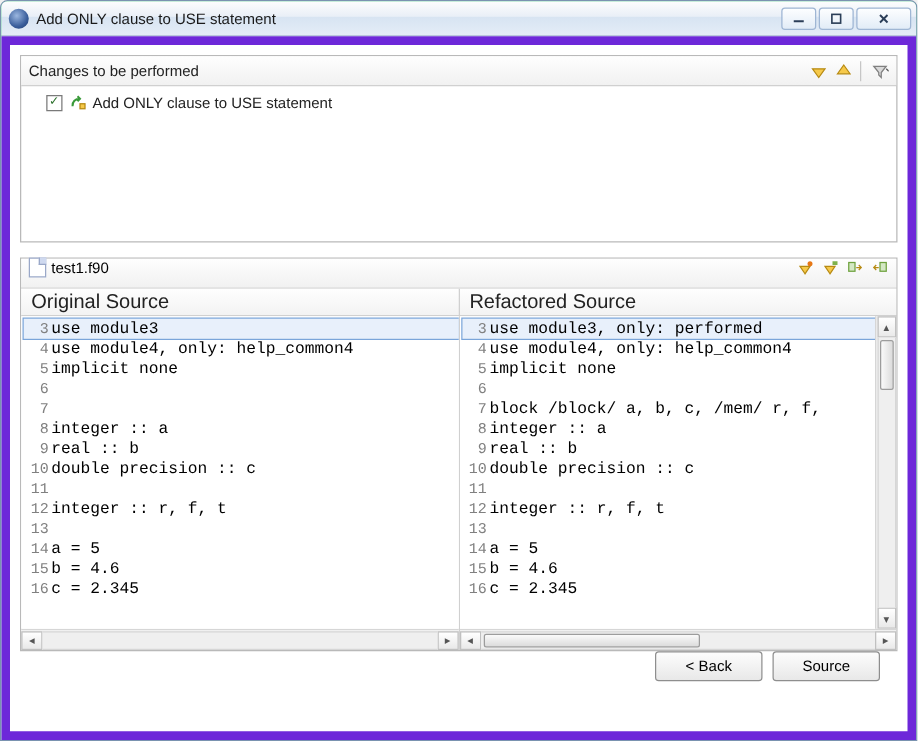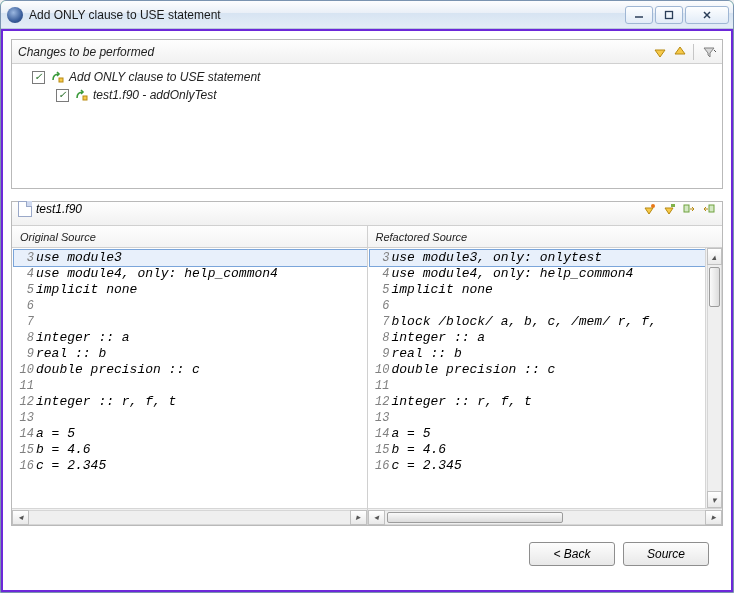--- a/index.html
+++ b/index.html
@@ -43,25 +43,24 @@
     border: 1px solid #9fb6d4; border-radius: 3px;
     background: linear-gradient(to bottom,#fdfeff,#e2ecf7);
     display: inline-flex; align-items: center; justify-content: center;
     font-size: 10px; color: #2b3e58;
   }
   .win-btn.close { width: 44px; }
   .win-btn svg { width: 10px; height: 10px; }
   .client {
     flex: 1;
     background: #fff;
-    border: 2px solid #6d28d9;
+    border: 7px solid #6d28d9;
     padding: 8px;
     display: flex;
     flex-direction: column;
-    font-style: italic;
   }
   .panel {
     border: 1px solid #b9b9b9;
     background: #fff;
   }
   .panel.changes {
     height: 150px;
     display: flex; flex-direction: column;
   }
   .panel-header {
@@ -123,21 +122,21 @@
   }
   .file-header .spacer { flex:1; }
   .compare-headers {
     display:flex; height: 22px;
     background: linear-gradient(to bottom,#fefefe,#f3f3f3);
     border-bottom: 1px solid #d0d0d0;
   }
   .compare-headers > div {
     flex:1; display:flex; align-items:center; padding-left:8px;
     border-right: 1px solid #d0d0d0;
-    font-size: 11px; color:#222;
+    font-size: 16px; color:#222;
   }
   .compare-headers > div:last-child { border-right:none; }
   .compare-body {
     flex:1; display:flex; min-height:0;
   }
   .code-pane {
     flex:1; display:flex; flex-direction: column; min-width:0;
     border-right: 1px solid #d0d0d0;
   }
   .code-pane:last-child { border-right:none; }
@@ -178,21 +177,21 @@
     width:15px; height:17px; border:1px solid #c0c0c0; background:linear-gradient(#fff,#e9e9e9);
     display:flex; align-items:center; justify-content:center; font-size:9px; color:#555;
   }
   .right-gutter .v-track { flex:1; width:15px; background:#efefef; border:1px solid #d6d6d6; border-top:none; border-bottom:none; position:relative; }
   .right-gutter .v-thumb {
     position:absolute; left:1px; top:2px; width:11px; height:40px;
     border:1px solid #9c9c9c; border-radius:2px;
     background: linear-gradient(to right,#fafafa,#dcdcdc);
   }
   .button-bar {
-    height: 56px; display:flex; align-items:center; justify-content:flex-end;
+    height: 56px; display:flex; justify-content:flex-end;
     padding: 0 14px;
   }
   .btn {
     min-width: 86px; height: 24px; margin-left: 8px;
     border: 1px solid #8e8e8e; border-radius: 3px;
     background: linear-gradient(to bottom,#fdfdfd,#e8e8e8);
     font-size: 12px; color:#000;
     display:inline-flex; align-items:center; justify-content:center;
   }
   .btn.default {
@@ -256,31 +255,20 @@
           <div class="tree-row">
             <span class="indent" style="width: 14px;"></span>
             <span class="tree-chk"></span>
             <span class="tree-icon refactor">
               <svg viewBox="0 0 14 14">
                 <path d="M3 10 Q3 4 9 4 M7 2 L9 4 L7 6" fill="none" stroke="#3a9a3a" stroke-width="1.6"></path>
                 <rect x="9" y="8" width="4" height="4" fill="#f6c94a" stroke="#b78a12"></rect>
               </svg>
             </span>
             <span>Add ONLY clause to USE statement</span>
-          </div>
-          <div class="tree-row">
-            <span class="indent" style="width: 38px;"></span>
-            <span class="tree-chk"></span>
-            <span class="tree-icon refactor">
-              <svg viewBox="0 0 14 14">
-                <path d="M3 10 Q3 4 9 4 M7 2 L9 4 L7 6" fill="none" stroke="#3a9a3a" stroke-width="1.6"></path>
-                <rect x="9" y="8" width="4" height="4" fill="#f6c94a" stroke="#b78a12"></rect>
-              </svg>
-            </span>
-            <span>test1.f90 - addOnlyTest</span>
           </div>
         </div>
     </div>
 
     <div class="gap"></div>
 
     <div class="panel file">
       <div class="file-header">
         <span class="file-icon"></span>
         <span>test1.f90</span>
@@ -337,21 +325,21 @@
           <div class="hscroll">
             <span class="arrow">◂</span>
             <span class="track"></span>
             <span class="arrow">▸</span>
           </div>
         </div>
         <div class="code-pane" style="border-right:none">
           <div style="flex:1; display:flex; min-height:0;">
             <div class="code-scroll" style="flex:1;">
                 <div class="code-lines" id="right-lines">
-                  <div class="code-line highlight"><span class="gutter">3</span><span>use module3, only: onlytest</span></div>
+                  <div class="code-line highlight"><span class="gutter">3</span><span>use module3, only: performed</span></div>
                   <div class="code-line"><span class="gutter">4</span><span>use module4, only: help_common4</span></div>
                   <div class="code-line"><span class="gutter">5</span><span>implicit none</span></div>
                   <div class="code-line"><span class="gutter">6</span><span></span></div>
                   <div class="code-line"><span class="gutter">7</span><span>block /block/ a, b, c, /mem/ r, f,</span></div>
                   <div class="code-line"><span class="gutter">8</span><span>integer :: a</span></div>
                   <div class="code-line"><span class="gutter">9</span><span>real :: b</span></div>
                   <div class="code-line"><span class="gutter">10</span><span>double precision :: c</span></div>
                   <div class="code-line"><span class="gutter">11</span><span></span></div>
                   <div class="code-line"><span class="gutter">12</span><span>integer :: r, f, t</span></div>
                   <div class="code-line"><span class="gutter">13</span><span></span></div>

